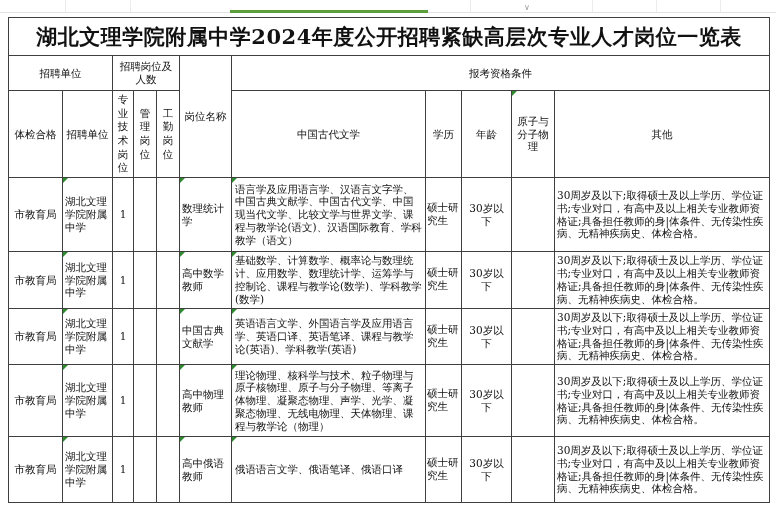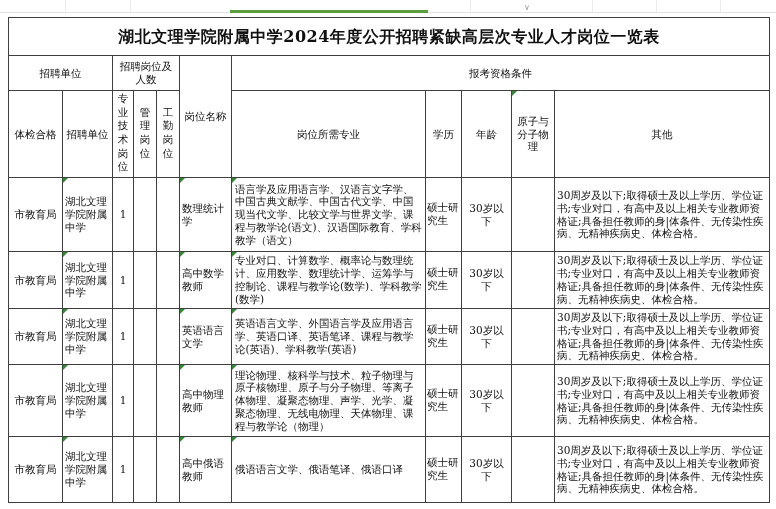--- a/index.html
+++ b/index.html
@@ -18,27 +18,27 @@
   .sheet{position:absolute;left:8px;top:17px;}
   table{
     border-collapse:collapse;table-layout:fixed;width:761px;
     font-size:10.5px;line-height:1.22;
   }
   td{
     border:1px solid #3f3f3f;padding:1px 3px;vertical-align:middle;
     position:relative;overflow:hidden;word-break:break-all;
   }
   td.title-cell{
-    font-size:16px;font-weight:bold;text-align:center;letter-spacing:0.5px;
+    font-size:21px;font-weight:bold;text-align:center;letter-spacing:0.5px;
     padding:0;
   }
   .c{text-align:center;}
   .l{text-align:left;}
   .hd{text-align:center;}
-  .vwrap{display:inline-block;width:12px;word-break:break-all;line-height:1.3;text-align:center;font-family:Liberation Mono, monospace;}
+  .vwrap{display:inline-block;width:12px;word-break:break-all;line-height:1.3;text-align:center;}
   .wrap60{display:inline-block;width:58px;word-break:break-all;text-align:center;}
   td.degree{padding:0 1px;font-family:Liberation Mono, monospace;}
   td.small-pad{padding:1px 2px;}
   .tri{
     position:absolute;top:0;left:0;width:0;height:0;
     border-top:5px solid #2e8b2e;border-right:5px solid transparent;
   }
 </style>
 </head>
 <body>
@@ -80,21 +80,21 @@
     <td rowspan="2" class="hd">岗位名称</td>
     <td colspan="5" class="hd">报考资格条件</td>
   </tr>
 
   <tr style="height:87px">
     <td class="hd">体检合格</td>
     <td class="hd">招聘单位</td>
     <td class="hd small-pad"><span class="vwrap">专业技术岗位</span></td>
     <td class="hd small-pad"><span class="vwrap">管理岗位</span></td>
     <td class="hd small-pad"><span class="vwrap">工勤岗位</span></td>
-    <td class="hd">岗位所需专业</td>
+    <td class="hd">中国古代文学</td>
     <td class="hd">学历</td>
     <td class="hd">年龄</td>
     <td class="hd"><span class="tri"></span><span>原子与分子物理</span></td>
     <td class="hd">其他</td>
   </tr>
 
   <tr style="height:74px">
     <td class="c">市教育局</td>
     <td class="l small-pad"><span class="tri"></span><span>湖北文理学院附属中学</span></td>
     <td class="c">1</td>
@@ -108,34 +108,34 @@
     <td class="l small-pad">30周岁及以下;取得硕士及以上学历、学位证书;专业对口，有高中及以上相关专业教师资格证;具备担任教师的身|体条件、无传染性疾病、无精神疾病史、体检合格。</td>
   </tr>
 
   <tr style="height:57px">
     <td class="c">市教育局</td>
     <td class="l small-pad"><span class="tri"></span><span>湖北文理学院附属中学</span></td>
     <td class="c">1</td>
     <td class="c"></td>
     <td class="c"></td>
     <td class="l small-pad"><span class="tri"></span><span>高中数学教师</span></td>
-    <td class="l"><span class="tri"></span><span>专业对口、计算数学、概率论与数理统计、应用数学、数理统计学、运筹学与控制论、课程与教学论(数学)、学科教学(数学)</span></td>
+    <td class="l"><span class="tri"></span><span>基础数学、计算数学、概率论与数理统计、应用数学、数理统计学、运筹学与控制论、课程与教学论(数学)、学科教学(数学)</span></td>
     <td class="l degree">硕士研究生</td>
     <td class="c">30岁以下</td>
     <td class="c"></td>
     <td class="l small-pad">30周岁及以下;取得硕士及以上学历、学位证书;专业对口，有高中及以上相关专业教师资格证;具备担任教师的身|体条件、无传染性疾病、无精神疾病史、体检合格。</td>
   </tr>
 
   <tr style="height:56px">
     <td class="c">市教育局</td>
     <td class="l small-pad"><span class="tri"></span><span>湖北文理学院附属中学</span></td>
     <td class="c">1</td>
     <td class="c"></td>
     <td class="c"></td>
-    <td class="l small-pad"><span class="tri"></span><span>英语语言文学</span></td>
+    <td class="l small-pad"><span class="tri"></span><span>中国古典文献学</span></td>
     <td class="l"><span class="tri"></span><span>英语语言文学、外国语言学及应用语言学、英语口译、英语笔译、课程与教学论(英语)、学科教学(英语)</span></td>
     <td class="l degree">硕士研究生</td>
     <td class="c">30岁以下</td>
     <td class="c"></td>
     <td class="l small-pad">30周岁及以下;取得硕士及以上学历、学位证书;专业对口，有高中及以上相关专业教师资格证;具备担任教师的身|体条件、无传染性疾病、无精神疾病史、体检合格。</td>
   </tr>
 
   <tr style="height:72px">
     <td class="c">市教育局</td>
     <td class="l small-pad"><span class="tri"></span><span>湖北文理学院附属中学</span></td>

